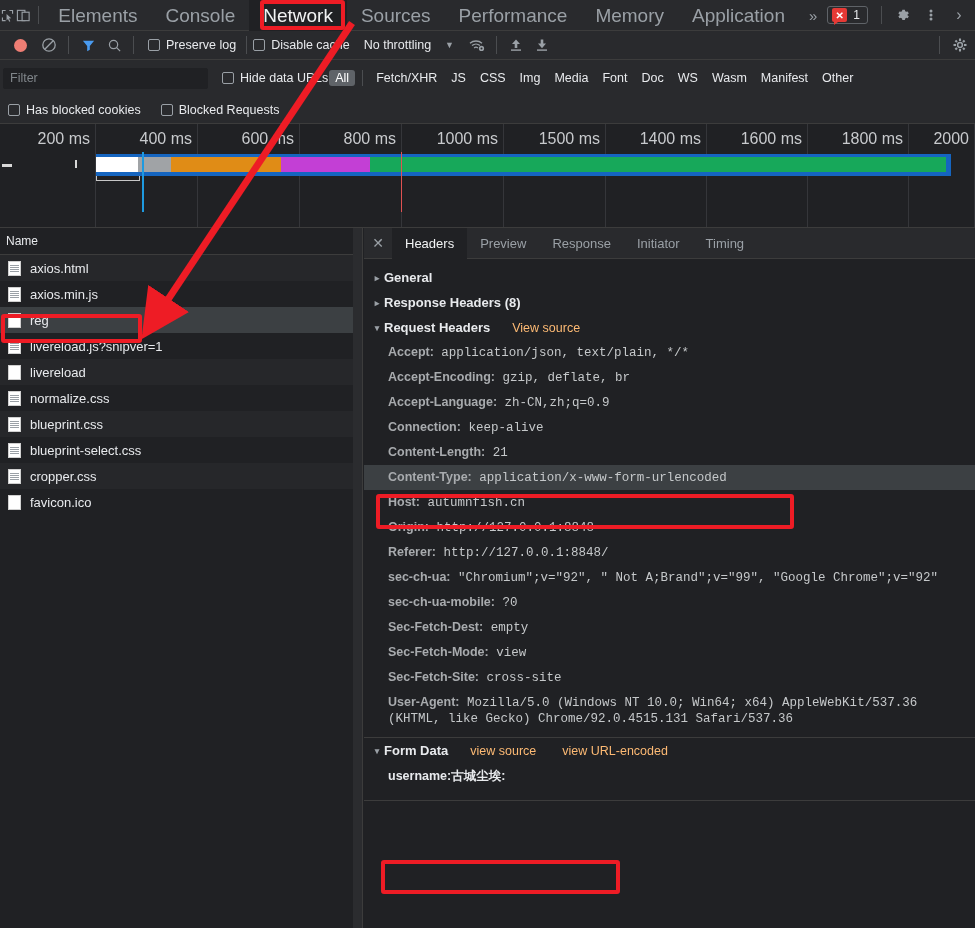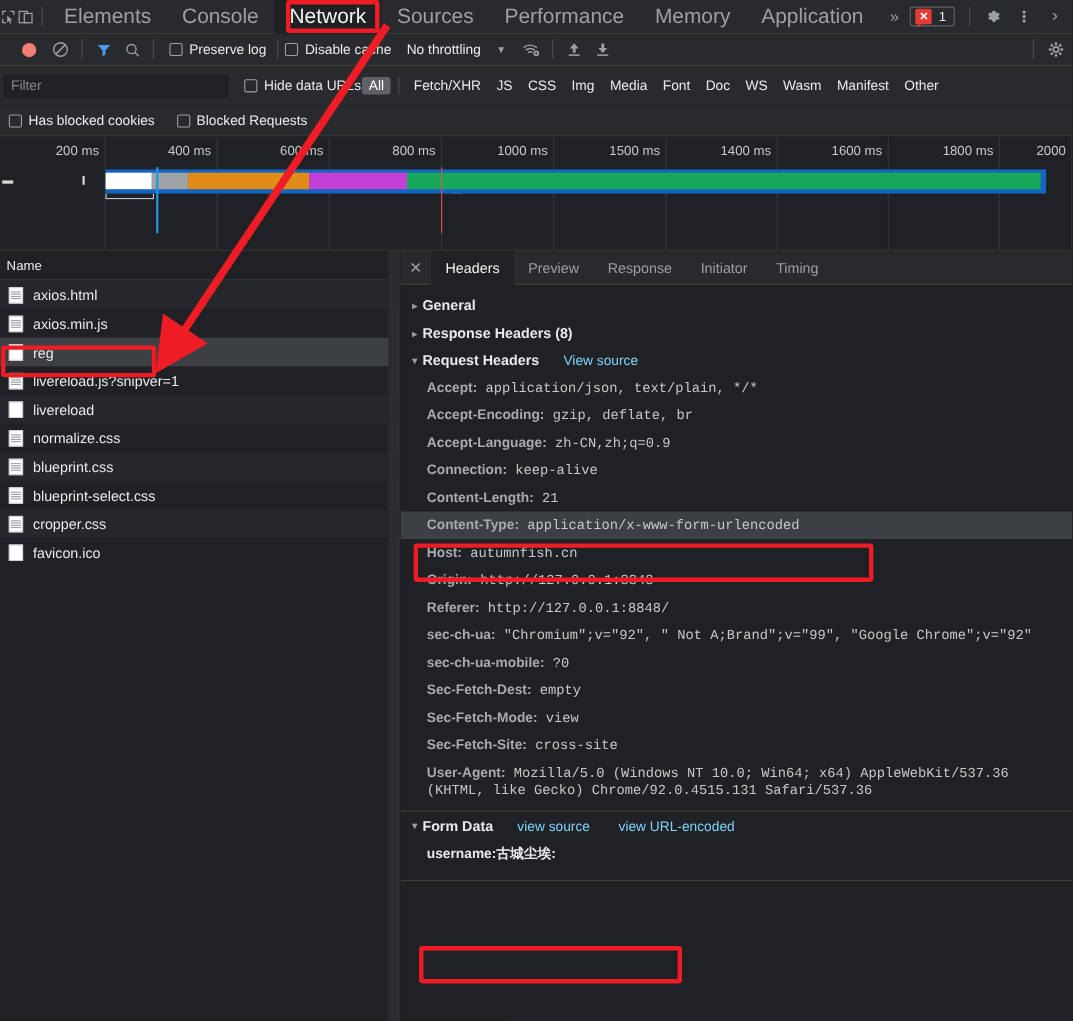--- a/index.html
+++ b/index.html
@@ -44,21 +44,21 @@
     content: ""; position: absolute; bottom: -3px; left: 2px;
     border-left: 4px solid #e53935; border-bottom: 3px solid transparent;
   }
   .errbadge .cnt { font-size: 12px; color: #e8eaed; }
   .vsep { width: 1px; height: 18px; background: #4b4d50; margin: 0 7px; }
 
   
   .toolbar {
     position: absolute; top: 31px; left: 0; width: 975px; height: 29px;
     background: #292a2d; border-bottom: 1px solid #3c3c3c;
-    display: flex; align-items: center; padding-left: 16px;
+    display: flex; align-items: center; padding-left: 10px;
   }
   .rec-dot { width: 13px; height: 13px; border-radius: 50%; background: #ef7e74; margin: 0 9px 0 4px; }
   .ti { width: 26px; height: 26px; display: flex; align-items: center; justify-content: center; color: #9aa0a6; }
   .cb {
     width: 12px; height: 12px; border: 1px solid #9aa0a6; border-radius: 2px;
     display: inline-block; vertical-align: middle; background: transparent;
   }
   .cblabel { font-size: 12.5px; color: #e8eaed; margin-left: 6px; white-space: nowrap; }
   .cbwrap { display: flex; align-items: center; margin-left: 8px; }
   .throttle { font-size: 12.5px; color: #e8eaed; margin-left: 14px; white-space: nowrap; }
@@ -91,21 +91,21 @@
 
   
   .overview {
     position: absolute; top: 124px; left: 0; width: 975px; height: 104px;
     background: #202124; border-bottom: 1px solid #3c3c3c; overflow: hidden;
   }
   .ovtick {
     position: absolute; top: 0; height: 104px; border-right: 1px solid #35363a;
   }
   .ovtick span {
-    position: absolute; right: 5px; top: 6px; font-size: 12px; color: #c8cacd; white-space: nowrap;
+    position: absolute; right: 5px; top: 6px; font-size: 16px; color: #c8cacd; white-space: nowrap;
   }
   .ovband { position: absolute; left: 96px; top: 30px; height: 22px; width: 855px; background: #1565c0; }
   .ovband .seg { position: absolute; top: 3px; height: 15px; }
   .ovline-blue { position: absolute; top: 28px; width: 2px; height: 60px; background: #1e9ae0; }
   .ovline-red { position: absolute; top: 28px; width: 1px; height: 60px; background: #e05252; }
   .ovmini { position: absolute; background: #d8d8d8; }
 
   
   .listpane {
     position: absolute; top: 228px; left: 0; width: 363px; height: 700px;
@@ -141,21 +141,21 @@
   .dtab {
     padding: 0 13px; height: 31px; line-height: 31px; font-size: 13px; color: #9aa0a6; white-space: nowrap;
   }
   .dtab.active { color: #f1f3f4; background: #202124; }
   .dbody { height: 669px; overflow: hidden; padding-top: 6px; }
   .sect {
     display: flex; align-items: center; gap: 0px; padding: 5px 0 5px 6px;
     font-size: 13px; font-weight: bold; color: #e8eaed;
   }
   .tri { width: 14px; color: #9aa0a6; font-size: 9px; text-align: center; flex: 0 0 auto; }
-  .sect .lnk { font-weight: normal; color: #7dd3fc; font-size: 12.5px; margin-left: 22px; }
+  .sect .lnk { font-weight: normal; color: #fdba74; font-size: 12.5px; margin-left: 22px; }
   .hrow {
     padding: 4px 0 4px 24px; font-size: 12.5px; line-height: 16px;
     font-family: "Liberation Mono", monospace; color: #c5c8ca; word-break: break-word;
   }
   .hrow .k { color: #a8abae; font-weight: bold; font-family: "Liberation Sans", sans-serif; font-size: 12.5px; }
   .hrow .v { color: #c5c8ca; }
   .hrow.hl { background: #3c4043; }
   .divline { height: 1px; background: #3c3c3c; margin: 6px 0 0 0; }
   .fdrow {
     padding: 5px 0 5px 24px; font-size: 12.5px; color: #e8eaed;

